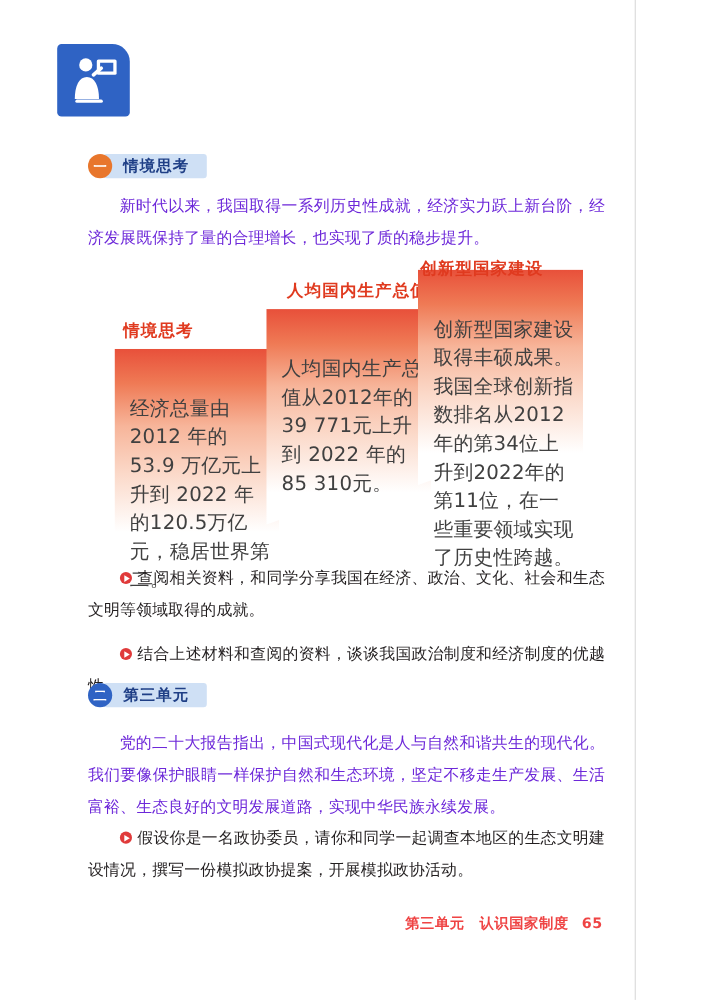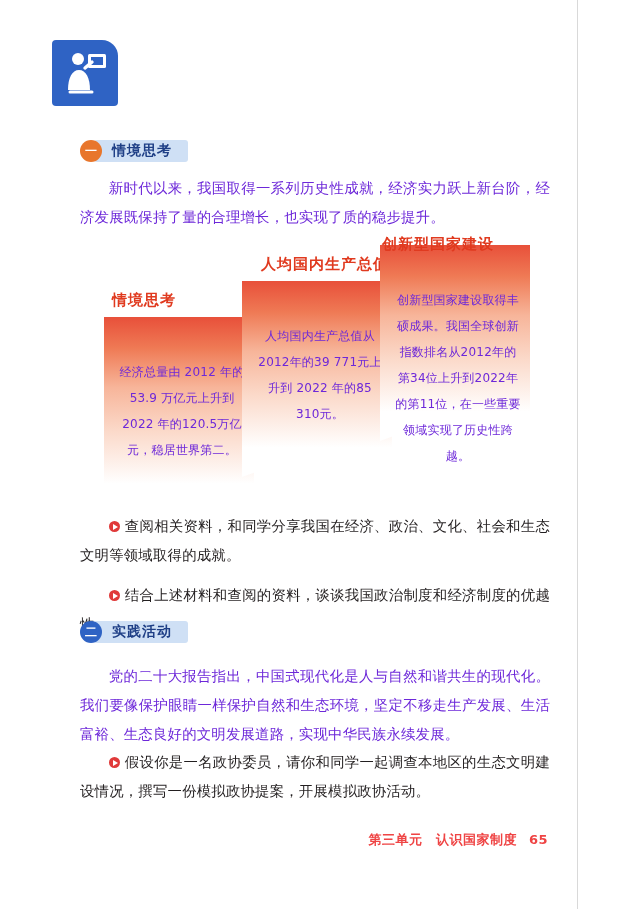--- a/index.html
+++ b/index.html
@@ -170,25 +170,24 @@
     width: 200px;
     font-size: 15px;
     font-weight: bold;
     color: #e03a1f;
     letter-spacing: 1px;
     white-space: nowrap;
   }
   .banner-text {
     position: absolute;
     width: 128px;
-    font-size: 12px;
+    font-size: 18px;
     line-height: 26px;
-    color: #6d28d9;
+    color: #404040;
     letter-spacing: 0.2px;
-    text-align: center;
   }
 
   
   #banner-1 { left: 34px;  top: 72px; }
   #banner-1 .banner-title { left: 8px; top: -26px; }
   #banner-1 .banner-text  { left: 14px; top: 42px; }
 
   #banner-2 { left: 172px; top: 36px; }
   #banner-2 .banner-title { left: -6px; top: -26px; margin-left: 25px; }
   #banner-2 .banner-text  { left: 14px; top: 42px; }
@@ -267,21 +266,21 @@
   <div class="bullet-line" style="left:80px; top:512px; width:470px;">
     <span class="bullet-dot"></span><span>查阅相关资料，和同学分享我国在经济、政治、文化、社会和生态文明等领域取得的成就。</span>
   </div>
 
   <div class="bullet-line" style="left:80px; top:581px; width:470px;">
     <span class="bullet-dot"></span><span>结合上述材料和查阅的资料，谈谈我国政治制度和经济制度的优越性。</span>
   </div>
 
   <div class="section-label" style="left:80px; top:620px;">
     <div class="section-num blue">二</div>
-    <div class="section-pill">实践活动</div>
+    <div class="section-pill">第三单元</div>
   </div>
 
   <div class="para indent" style="left:80px; top:662px; width:470px;">党的二十大报告指出，中国式现代化是人与自然和谐共生的现代化。我们要像保护眼睛一样保护自然和生态环境，坚定不移走生产发展、生活富裕、生态良好的文明发展道路，实现中华民族永续发展。</div>
 
   <div class="bullet-line" style="left:80px; top:748px; width:470px;">
     <span class="bullet-dot"></span><span>假设你是一名政协委员，请你和同学一起调查本地区的生态文明建设情况，撰写一份模拟政协提案，开展模拟政协活动。</span>
   </div>
 
   <div class="footer">
     <span>第三单元　认识国家制度</span><span class="pg">65</span>

